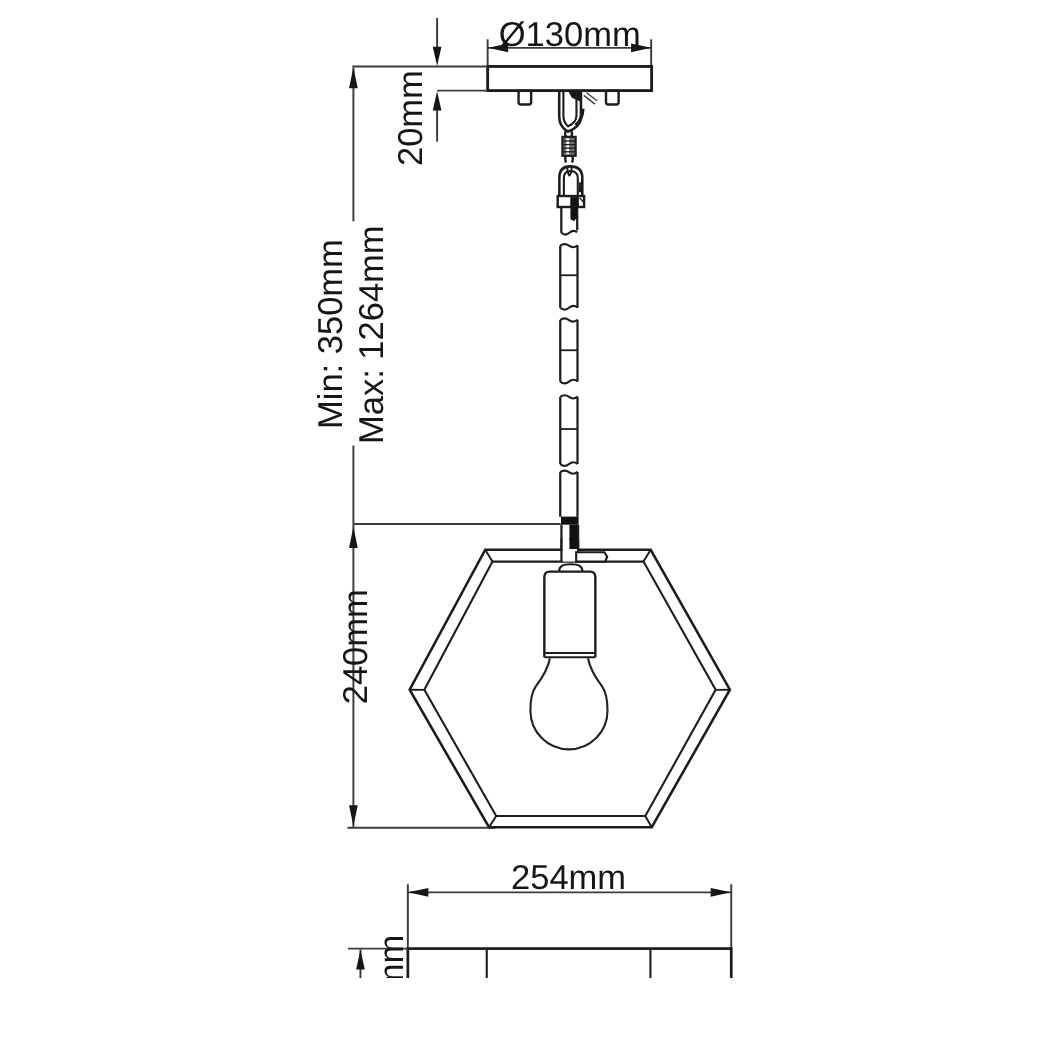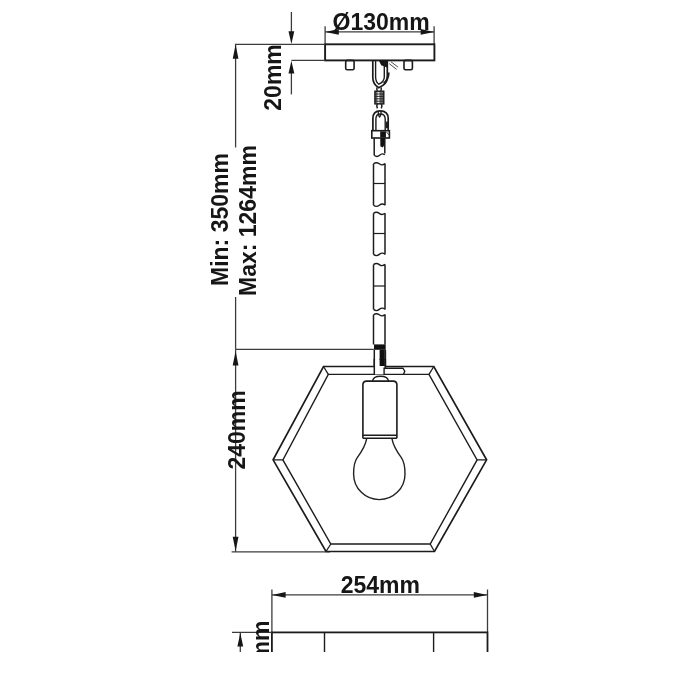--- a/index.html
+++ b/index.html
@@ -1,16 +1,16 @@
 <!DOCTYPE html>
 <html><head>
 <meta charset="utf-8">
 <style>
 html,body{margin:0;padding:0;background:#fff;}
-#page{width:700px;height:652px;position:relative;background:#fff;overflow:hidden;font-weight:bold;}
+#page{width:700px;height:652px;position:relative;background:#fff;overflow:hidden;}
 text{font-family:"Liberation Sans",sans-serif;fill:#161616;}
 </style>
 </head>
 <body>
 <div id="page">
 <svg width="700" height="700" viewBox="0 0 700 700" xmlns="http://www.w3.org/2000/svg">
 <g fill="none" stroke-linecap="butt">
 
 <text x="332.5" y="30.4" font-size="23">Ø130mm</text>
 

